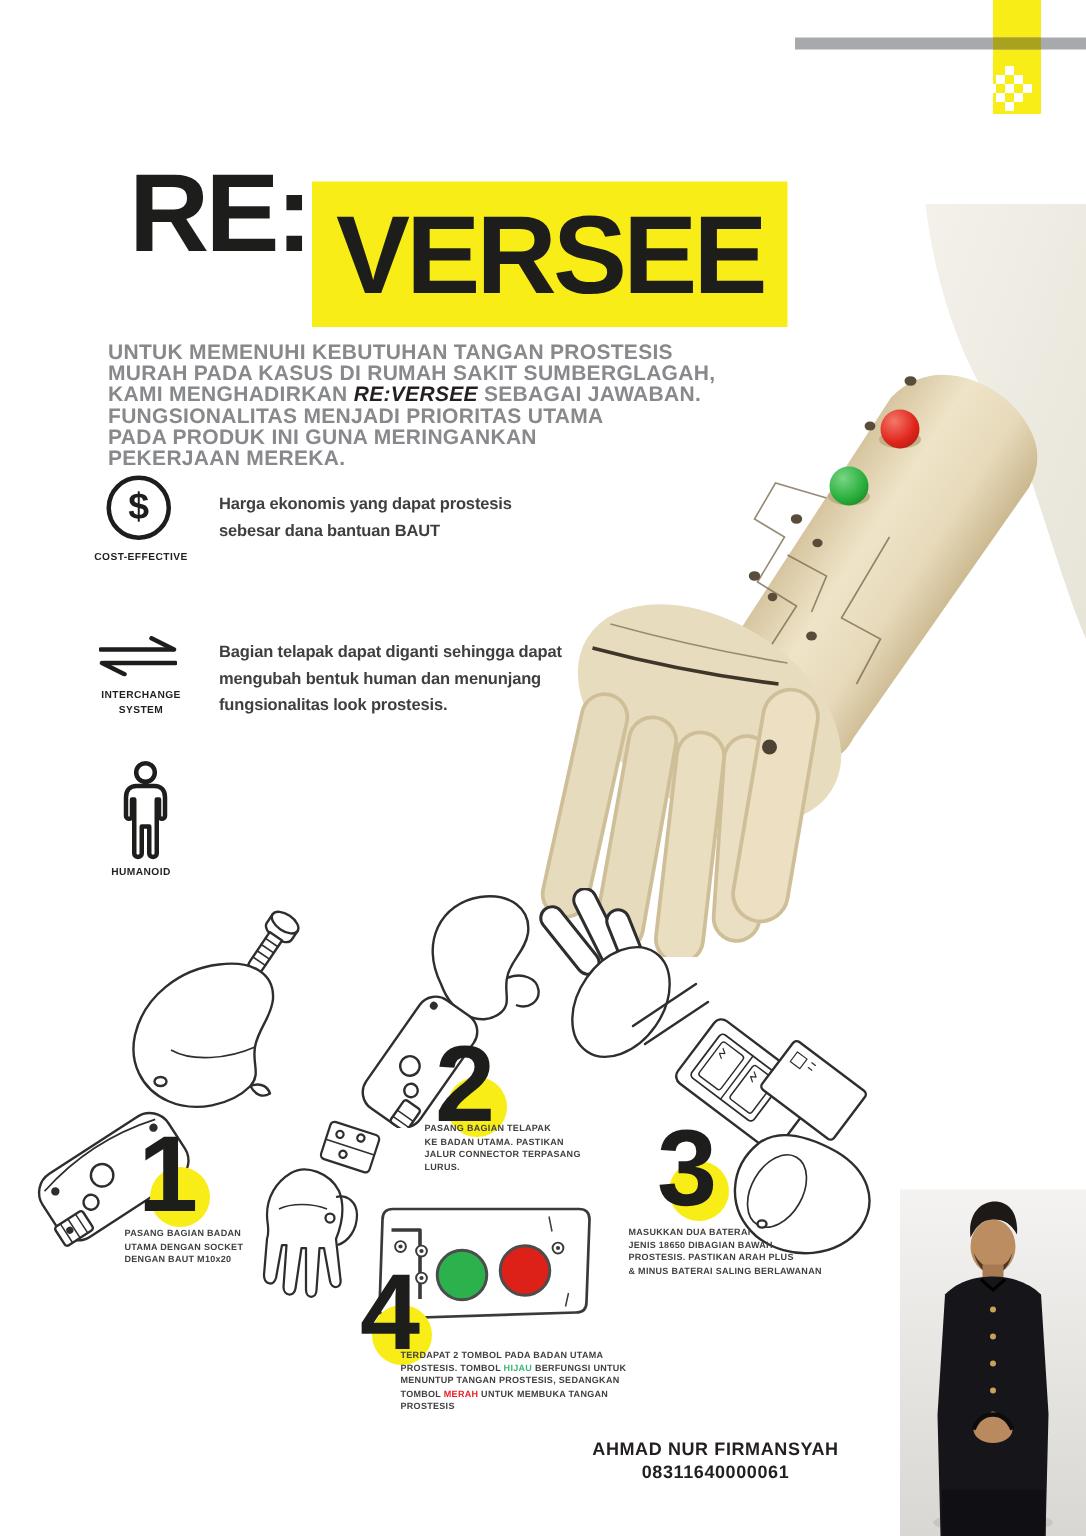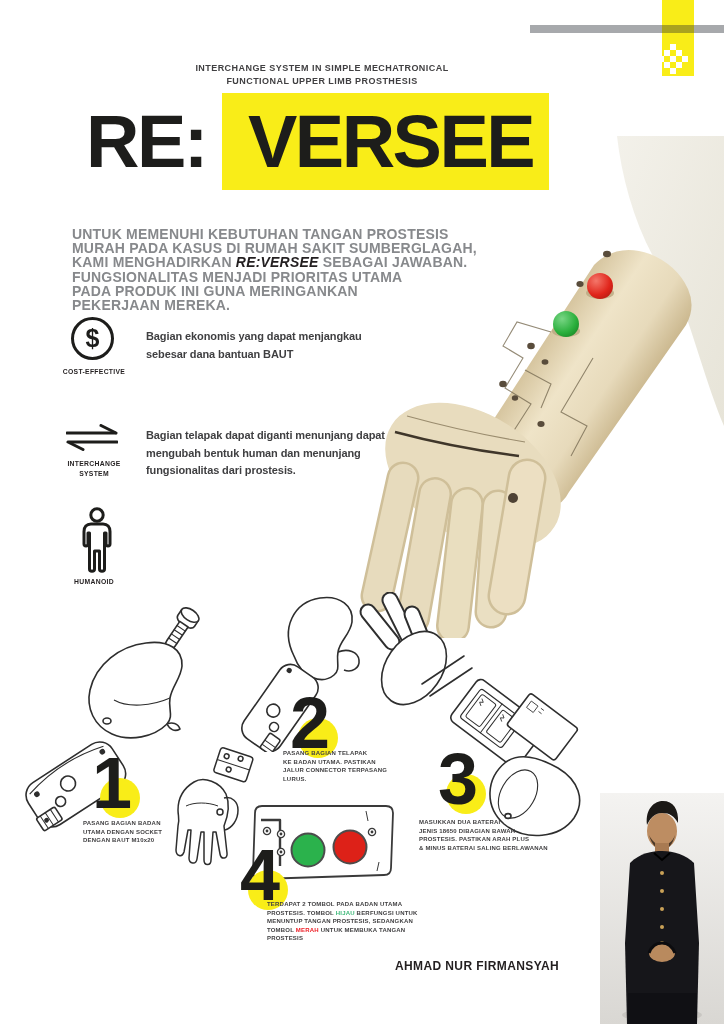--- a/index.html
+++ b/index.html
@@ -10,22 +10,22 @@
   
   .deco-bar{left:530px;top:25px;width:194px;height:8px;background:var(--bar-gray,#a7a9ac);}
   .deco-yellow{left:662px;top:0;width:32px;height:76px;background:var(--yellow,#f9ed18);}
   .deco-overlap{left:662px;top:25px;width:32px;height:8px;background:#a9a21f;}
 
   
   .subtitle{left:88px;top:62px;width:468px;text-align:center;font-size:9px;font-weight:bold;
             letter-spacing:.45px;line-height:13px;color:#414042;}
   .title{left:86px;top:93px;display:flex;font-weight:bold;font-size:74px;letter-spacing:-2.5px;
          color:#1d1d1b;white-space:nowrap;}
-  .title .t-pre{line-height:97px;padding-right:16px;}
-  .title .t-hl{background:var(--yellow,#f9ed18);line-height:97px;padding:0 16px 0 26px;}
+  .title .t-pre{line-height:97px;padding-right:2px;}
+  .title .t-hl{background:var(--yellow,#f9ed18);line-height:97px;padding:0 16px 0 16px;margin-top:28px;}
 
   
   .intro{left:72px;top:227px;font-size:14px;font-weight:bold;letter-spacing:.2px;
          line-height:14.2px;color:var(--intro-gray,#87898c);}
 
   
   .feat-text{font-size:11px;font-weight:bold;letter-spacing:-.1px;line-height:17.5px;color:#3f3f41;}
   .feat-label{font-size:6.8px;font-weight:bold;letter-spacing:.3px;line-height:9.5px;
               text-align:center;color:#231f20;}
   .dollar-circle{left:71px;top:317px;width:43px;height:43px;border:3.5px solid #1d1d1b;border-radius:50%;
@@ -63,47 +63,43 @@
       <rect x="18" y="6" width="6" height="6"></rect>
         <rect x="0" y="12" width="6" height="6"></rect>
       <rect x="12" y="12" width="6" height="6"></rect>
         <rect x="24" y="12" width="6" height="6"></rect>
       <rect x="6" y="18" width="6" height="6"></rect>
         <rect x="18" y="18" width="6" height="6"></rect>
       <rect x="12" y="24" width="6" height="6"></rect>
     </g>
   </svg>
 
-  <div class="abs subtitle">
-    <span>INTERCHANGE SYSTEM IN SIMPLE MECHATRONICAL</span><br>
-    <span>FUNCTIONAL UPPER LIMB PROSTHESIS</span>
-  </div>
   <div class="abs title">
     <span class="t-pre">RE:</span>
     <span class="t-hl">VERSEE</span>
   </div>
 
   <div class="abs intro"><span>UNTUK MEMENUHI KEBUTUHAN TANGAN PROSTESIS</span><br><span>MURAH PADA KASUS DI RUMAH SAKIT SUMBERGLAGAH,</span><br><span>KAMI MENGHADIRKAN </span><span style="font-weight: bold; font-style: italic; color: rgb(35, 31, 32);">RE:VERSEE</span><span> SEBAGAI JAWABAN.</span><br><span>FUNGSIONALITAS MENJADI PRIORITAS UTAMA</span><br><span>PADA PRODUK INI GUNA MERINGANKAN</span><br><span>PEKERJAAN MEREKA.</span></div>
 
   <div class="abs dollar-circle">
     <span>$</span>
   </div>
   <div class="abs feat-label" style="left:54px;top:367px;width:80px;">COST-EFFECTIVE</div>
-  <div class="abs feat-text" style="left:146px;top:328px;"><span>Bagian ekonomis yang dapat menjangkau</span><br><span>sebesar dana bantuan BAUT</span></div>
+  <div class="abs feat-text" style="left:146px;top:328px;"><span>Harga ekonomis yang dapat prostesis</span><br><span>sebesar dana bantuan BAUT</span></div>
 
   <svg class="abs" style="left:66px;top:424px;" width="52" height="27" viewBox="0 0 52 27">
     <g stroke="#1d1d1b" stroke-width="3" fill="none" stroke-linecap="round">
       <path d="M1 9 H49"></path>
         <path d="M35 1.5 L50 9"></path>
       <path d="M3 18 H51"></path>
         <path d="M17 25.5 L2 18"></path>
     </g>
   </svg>
   <div class="abs feat-label" style="left:54px;top:459px;width:80px;">INTERCHANGE<br>SYSTEM</div>
-  <div class="abs feat-text" style="left:146px;top:427px;"><span>Bagian telapak dapat diganti menunjang dapat</span><br><span>mengubah bentuk human dan menunjang</span><br><span>fungsionalitas dari prostesis.</span></div>
+  <div class="abs feat-text" style="left:146px;top:427px;"><span>Bagian telapak dapat diganti sehingga dapat</span><br><span>mengubah bentuk human dan menunjang</span><br><span>fungsionalitas look prostesis.</span></div>
 
   <svg class="abs" style="left:80px;top:507px;" width="34" height="70" viewBox="0 0 34 70">
     <g stroke="#1d1d1b" stroke-width="3" fill="none" stroke-linejoin="round">
       <circle cx="17" cy="8" r="6.2"></circle>
       <path d="M11 17 H23 C27.5 17 30 20 30 24.5 L30 37 C30 39.5 26 39.5 26 37 L26 26 L24.5 26 L24.5 62
                C24.5 65 19.5 65 19.5 62 L19.5 44 L14.5 44 L14.5 62 C14.5 65 9.5 65 9.5 62 L9.5 26 L8 26
                L8 37 C8 39.5 4 39.5 4 37 L4 24.5 C4 20 6.5 17 11 17 Z"></path>
     </g>
   </svg>
   <div class="abs feat-label" style="left:54px;top:577px;width:80px;">HUMANOID</div>
@@ -343,15 +339,16 @@
           <circle cx="62" cy="150" r="2"></circle>
       </g>
       <ellipse cx="62" cy="160" rx="13" ry="9" fill="#b98a5e"></ellipse>
       <path d="M49 160 C52 152 58 150 62 150 C68 150 72 153 75 160" stroke="#0c0c0f" stroke-width="3" fill="none"></path>
       <rect x="28" y="200" width="69" height="31" fill="#101014"></rect>
     </svg>
   </div>
 
   <div class="abs footer">
     <div>AHMAD NUR FIRMANSYAH</div>
+    <div>08311640000061</div>
   </div>
 
 </div>
 
 </body></html>

